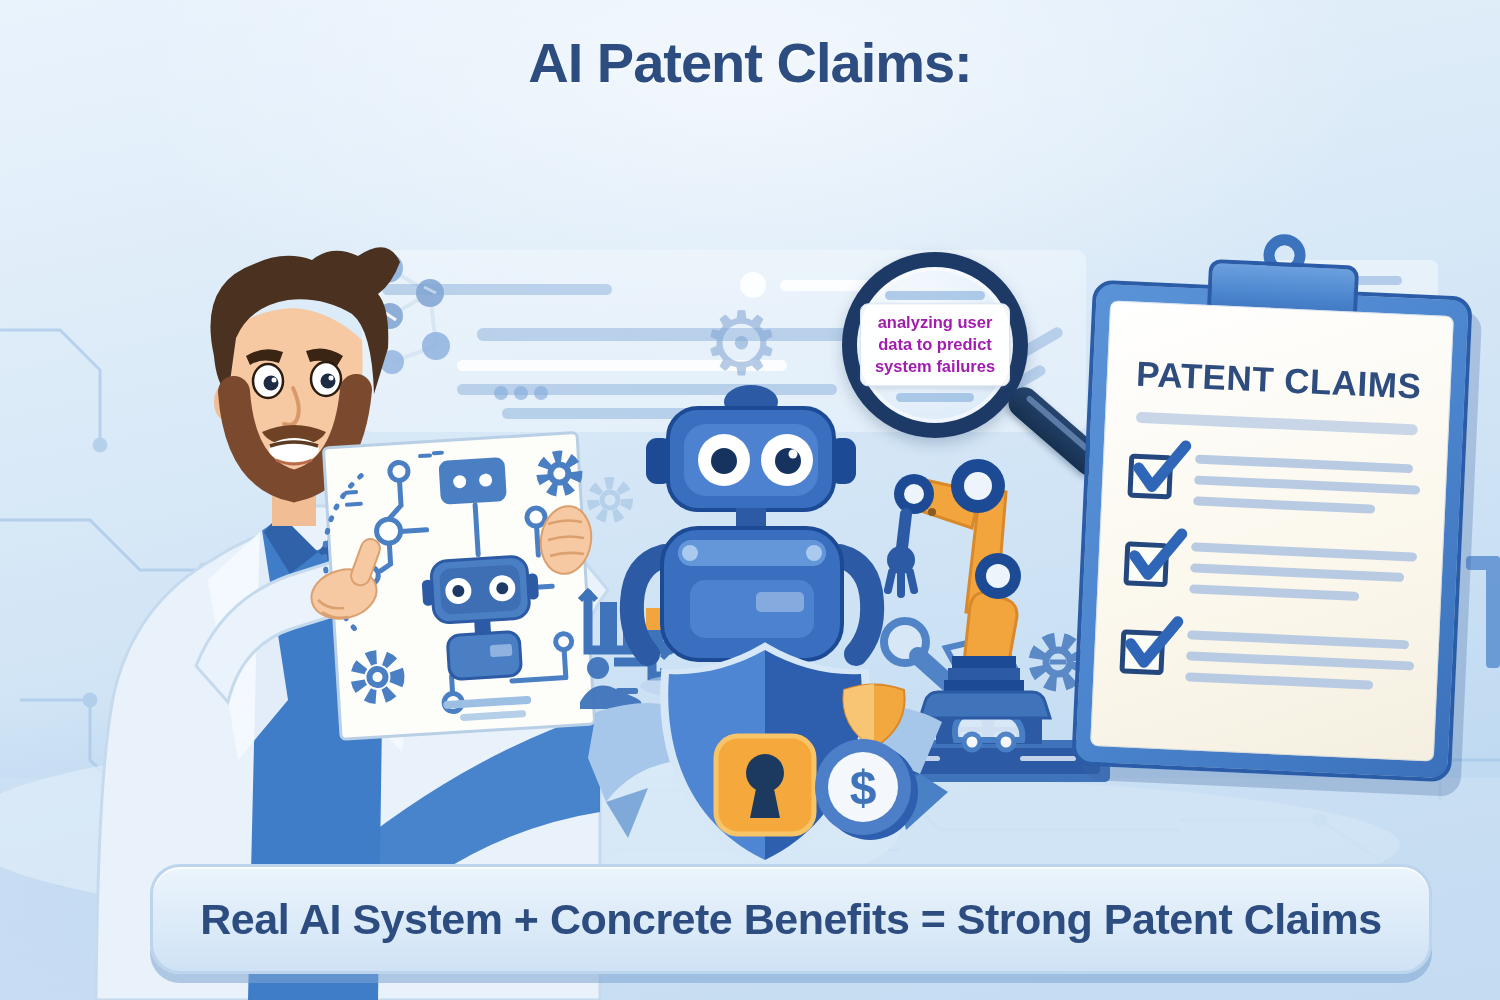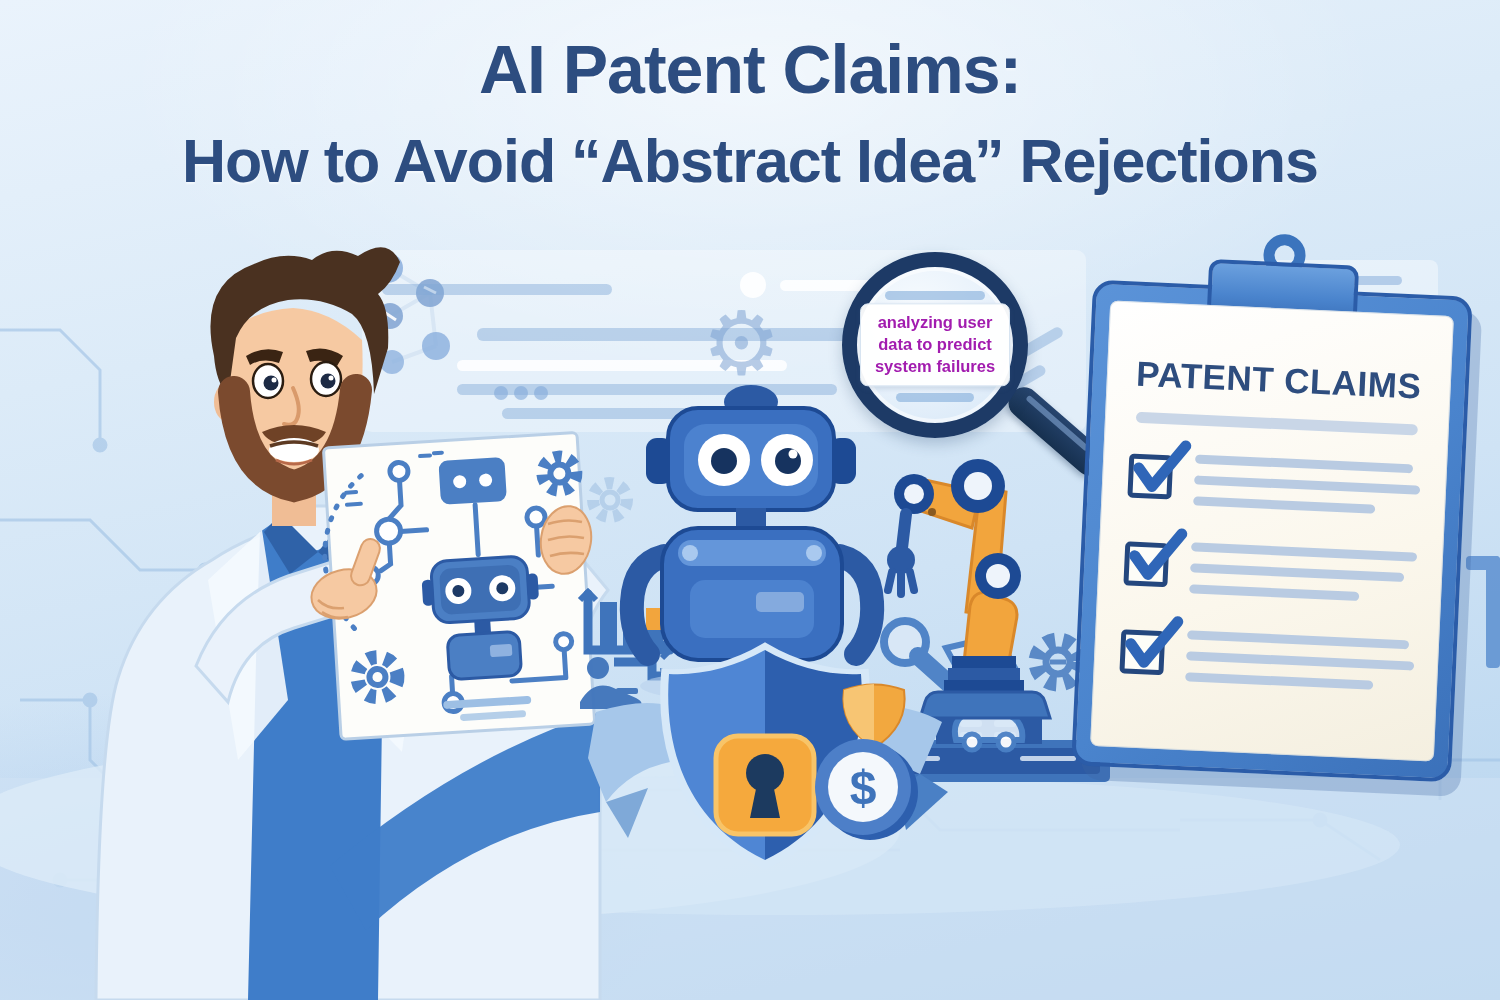--- a/index.html
+++ b/index.html
@@ -10,21 +10,21 @@
       radial-gradient(900px 420px at 50% 8%, rgba(255,255,255,.55), rgba(255,255,255,0) 70%),
       radial-gradient(700px 300px at 12% 90%, rgba(170,200,235,.55), rgba(170,200,235,0) 70%),
       linear-gradient(168deg,#eaf3fc 0%,#dcebf8 30%,#cfe3f5 58%,#c0daf1 82%,#b6d3ee 100%);
   }
   .abs{position:absolute;}
   svg{display:block;overflow:visible;}
 
   
   .title1{
     left:0;right:0;top:30px;text-align:center;
-    font-size:68px;font-weight:bold;color:#2d4d80;letter-spacing:-1px;
+    font-size:56px;font-weight:bold;color:#2d4d80;letter-spacing:-1px;
     text-shadow:0 2px 2px rgba(255,255,255,.6);
   }
   .title2{
     left:0;right:0;top:126px;text-align:center;
     font-size:61px;font-weight:bold;color:#2d4d80;letter-spacing:-1px;
     text-shadow:0 2px 2px rgba(255,255,255,.6);
   }
 
   
   .ui-band{left:362px;top:250px;width:724px;height:182px;background:rgba(255,255,255,.34);
@@ -450,16 +450,18 @@
         <div class="lines">
           <div class="ln" style="width:222px;"></div>
           <div class="ln" style="width:228px;"></div>
           <div class="ln" style="width:188px;"></div>
         </div>
       </div>
     </div>
   </div>
 
   <div class="abs title1">AI Patent Claims:</div>
-  <div class="abs title2">How to Avoid “Abstract Idea” Rejections</div>
-
+
+  <div class="abs banner">
+    <div class="banner-text">Real AI System + Concrete Benefits = Strong Patent Claims</div>
+  </div>
 
 </div>
 
 </body></html>

